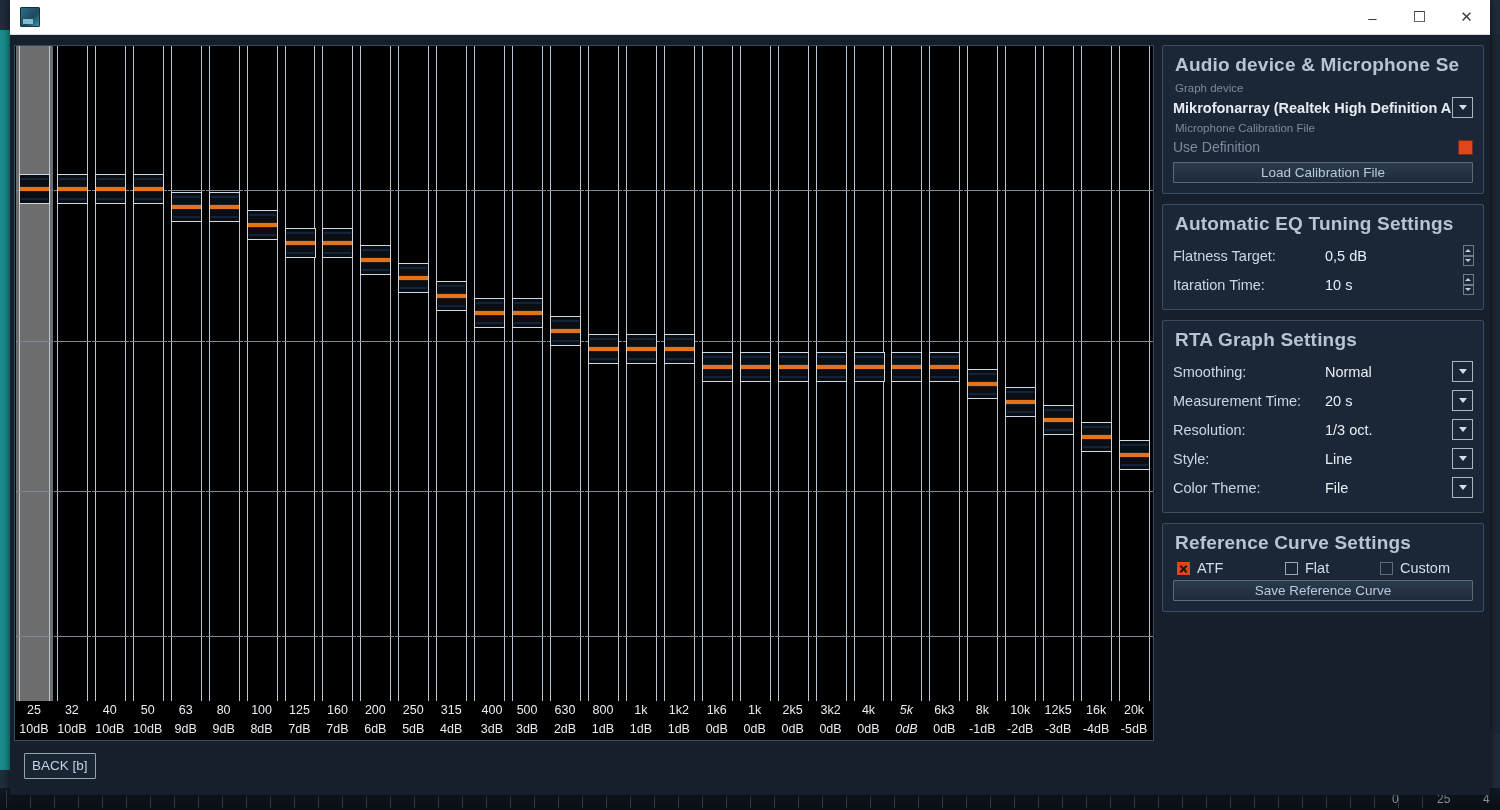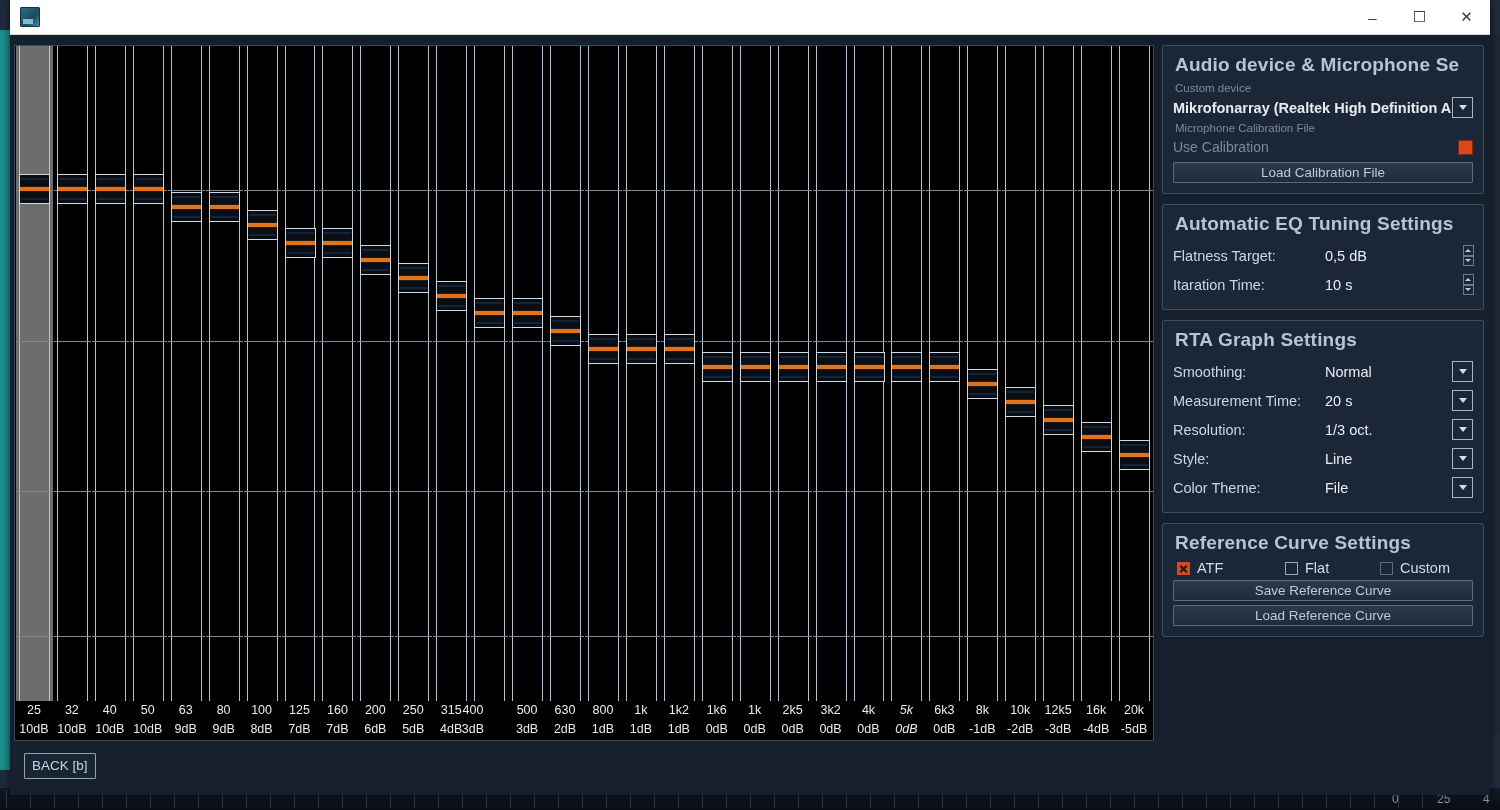--- a/index.html
+++ b/index.html
@@ -773,21 +773,21 @@
             <span class="db">6dB</span>
           </div>
           <div class="axis-lab" style="left: 379.333px; width: 37.9333px;">
             <span class="freq">250</span>
             <span class="db">5dB</span>
           </div>
           <div class="axis-lab" style="left: 417.267px; width: 37.9333px;">
             <span class="freq">315</span>
             <span class="db">4dB</span>
           </div>
-          <div class="axis-lab" style="left: 439px; width: 37.9333px;">
+          <div class="axis-lab" style="left: 458px; width: 37.9333px;">
             <span class="freq">400</span>
             <span class="db">3dB</span>
           </div>
           <div class="axis-lab" style="left: 493.133px; width: 37.9333px;">
             <span class="freq">500</span>
             <span class="db">3dB</span>
           </div>
           <div class="axis-lab" style="left: 531.067px; width: 37.9333px;">
             <span class="freq">630</span>
             <span class="db">2dB</span>
@@ -852,30 +852,30 @@
             <span class="freq">20k</span>
             <span class="db">-5dB</span>
           </div>
         </div>
     </div>
 
     <div id="settings-col">
 
       <div class="panel">
         <div class="panel-title">Audio device &amp; Microphone Se</div>
-        <div class="sub-label">Custom device</div>
+        <div class="sub-label">Graph device</div>
         <div class="combo">
           <div class="value">Mikrofonarray (Realtek High Definition Aud</div>
           <div class="arrow-box">
               <i class="tri"></i>
             </div>
         </div>
         <div class="sub-label">Microphone Calibration File</div>
         <div class="check-row">
-          <div class="check-label">Use Calibration</div>
+          <div class="check-label">Use Definition</div>
           <div class="red-box"></div>
         </div>
         <div class="btn">Load Calibration File</div>
       </div>
 
       <div class="panel">
         <div class="panel-title">Automatic EQ Tuning Settings</div>
         <div class="kv-row">
           <div class="k">Flatness Target:</div>
           <div class="v">0,5 dB</div>
@@ -951,21 +951,20 @@
           <div class="ref-item" style="width:95px">
             <div class="cb"></div>
             <div class="lbl">Flat</div>
           </div>
           <div class="ref-item">
             <div class="cb dim"></div>
             <div class="lbl">Custom</div>
           </div>
         </div>
         <div class="btn">Save Reference Curve</div>
-        <div class="btn">Load Reference Curve</div>
       </div>
 
     </div>
 
     <div id="back-button">BACK [b]</div>
 
   </div>
 </div>
 
 </body></html>

